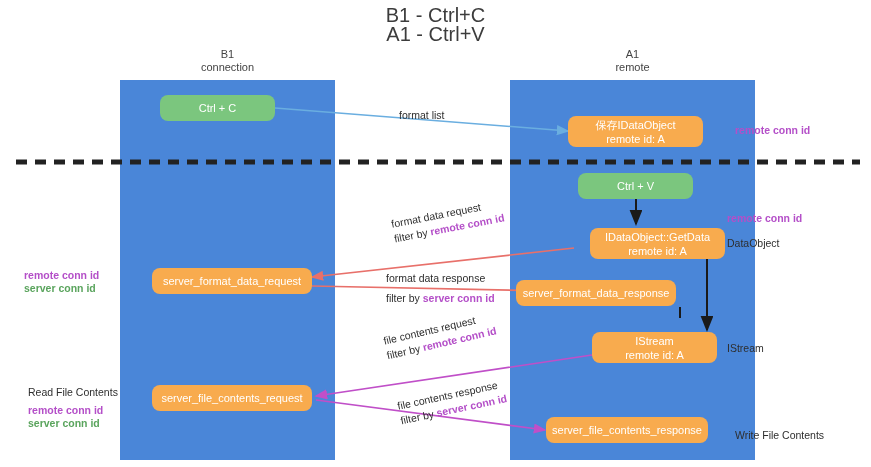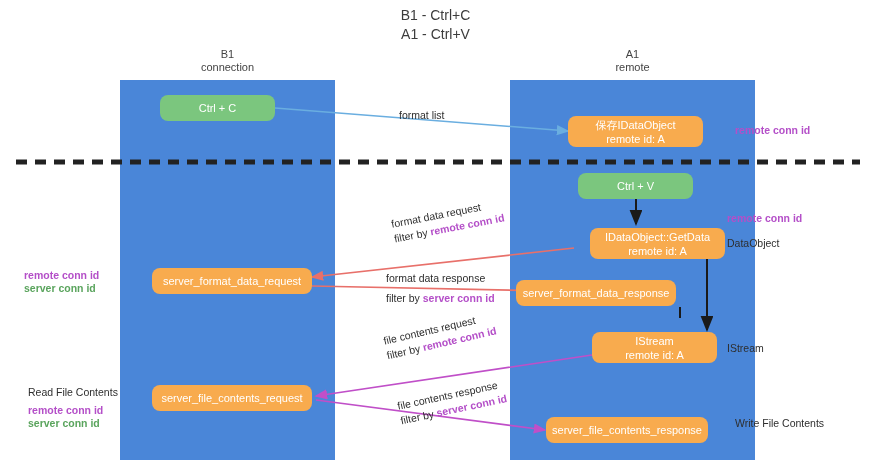--- a/index.html
+++ b/index.html
@@ -29,21 +29,21 @@
     line-height: 13px;
     white-space: pre-line;
   }
   .diagram-title {
     position: absolute;
     left: 0;
     right: 0;
     top: 6px;
     text-align: center;
     color: #3c3c3c;
-    font-size: 14px;
+    font-size: 20px;
     line-height: 19px;
     white-space: pre-line;
   }
   .node {
     position: absolute;
     box-sizing: border-box;
     display: flex;
     flex-direction: column;
     align-items: center;
     justify-content: center;
@@ -197,21 +197,21 @@
 
   <div class="edge-label rot-3" style="left:396px; top:399px;">
     <div>file contents response</div>
     <div><span>filter by </span><span class="purple">server conn id</span></div>
   </div>
 
   <div class="side-note bold-purple" style="left:735px; top:123px;">remote conn id</div>
   <div class="side-note bold-purple" style="left:727px; top:211px;">remote conn id</div>
   <div class="side-note" style="left:727px; top:236px;">DataObject</div>
   <div class="side-note" style="left:727px; top:341px;">IStream</div>
-  <div class="side-note" style="left:735px; top:416px;">Write File Contents</div>
+  <div class="side-note" style="left:735px; top:428px;">Write File Contents</div>
 
   <div class="side-note bold-purple" style="left:24px; top:268px;">remote conn id</div>
   <div class="side-note" style="left:24px; top:281px; color:#5aa45d; font-weight:bold;">server conn id</div>
 
   <div class="side-note" style="left:28px; top:385px;">Read File Contents</div>
   <div class="side-note bold-purple" style="left:28px; top:403px;">remote conn id</div>
   <div class="side-note" style="left:28px; top:416px; color:#5aa45d; font-weight:bold;">server conn id</div>
 
 </div>
 

